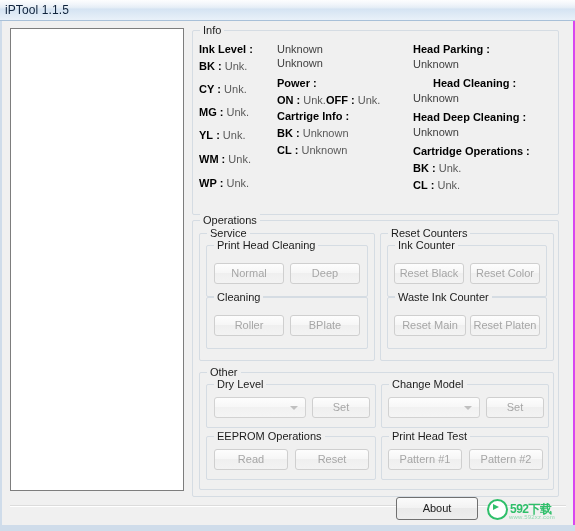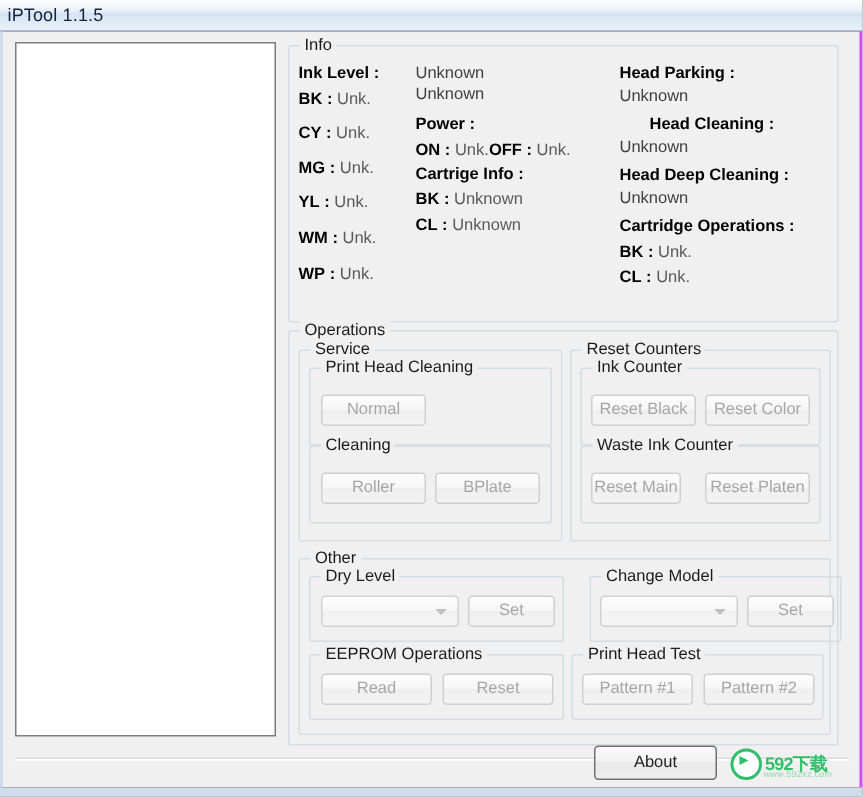--- a/index.html
+++ b/index.html
@@ -11,21 +11,21 @@
     font-family: "Liberation Sans", sans-serif;
     -webkit-font-smoothing: none;
   }
 
   #app-window {
     position: relative;
     width: 575px;
     height: 531px;
     box-sizing: border-box;
     overflow: hidden;
-    background: #0f172a;
+    background: #7f1d1d;
   }
 
   
   #titlebar {
     position: absolute;
     left: 0; top: 0;
     width: 575px;
     height: 21px;
     background: linear-gradient(to bottom, #eef3f9 0%, #e3ecf6 42%, #d4e3f2 43%, #e9f1f9 100%);
     border-bottom: 1px solid #a8c0d8;
@@ -323,58 +323,59 @@
 
     <div class="gb" style="left:190px; top:199px; width:367px; height:277px;">
       <span class="gb-title">Operations</span>
 
       <div class="gb" style="left:6px; top:12px; width:176px; height:128px;">
         <span class="gb-title">Service</span>
 
         <div class="gb" style="left:6px; top:11px; width:162px; height:52px;">
           <span class="gb-title">Print Head Cleaning</span>
           <div class="btn" style="left:7px; top:17px; width:70px; height:21px;">Normal</div>
+          <div class="btn" style="left:83px; top:17px; width:70px; height:21px;">Deep</div>
         </div>
 
         <div class="gb" style="left:6px; top:63px; width:162px; height:52px;">
           <span class="gb-title">Cleaning</span>
           <div class="btn" style="left:7px; top:17px; width:70px; height:21px;">Roller</div>
           <div class="btn" style="left:83px; top:17px; width:70px; height:21px;">BPlate</div>
         </div>
       </div>
 
       <div class="gb" style="left:187px; top:12px; width:174px; height:128px;">
         <span class="gb-title">Reset Counters</span>
 
         <div class="gb" style="left:6px; top:11px; width:160px; height:52px;">
           <span class="gb-title">Ink Counter</span>
           <div class="btn" style="left:6px; top:17px; width:70px; height:21px;">Reset Black</div>
           <div class="btn" style="left:82px; top:17px; width:70px; height:21px;">Reset Color</div>
         </div>
 
         <div class="gb" style="left:6px; top:63px; width:160px; height:52px;">
           <span class="gb-title">Waste Ink Counter</span>
-          <div class="btn" style="left:6px; top:17px; width:60px; height:21px;">Reset Main</div>
+          <div class="btn" style="left:6px; top:17px; width:72px; height:21px;">Reset Main</div>
           <div class="btn" style="left:82px; top:17px; width:70px; height:21px;">Reset Platen</div>
         </div>
       </div>
 
       <div class="gb" style="left:6px; top:151px; width:355px; height:118px;">
         <span class="gb-title">Other</span>
 
         <div class="gb" style="left:6px; top:11px; width:170px; height:44px;">
           <span class="gb-title">Dry Level</span>
           <div class="combo" style="left:7px; top:12px; width:92px; height:21px;">
             <span class="cval"></span>
             <span class="arrow"></span>
           </div>
           <div class="btn" style="left:105px; top:12px; width:58px; height:21px;">Set</div>
         </div>
 
-        <div class="gb" style="left:181px; top:11px; width:168px; height:44px;margin-left:12px;">
+        <div class="gb" style="left:181px; top:11px; width:168px; height:44px;">
           <span class="gb-title">Change Model</span>
           <div class="combo" style="left:6px; top:12px; width:92px; height:21px;">
             <span class="cval"></span>
             <span class="arrow"></span>
           </div>
           <div class="btn" style="left:104px; top:12px; width:58px; height:21px;">Set</div>
         </div>
 
         <div class="gb" style="left:6px; top:63px; width:170px; height:44px;">
           <span class="gb-title">EEPROM Operations</span>

